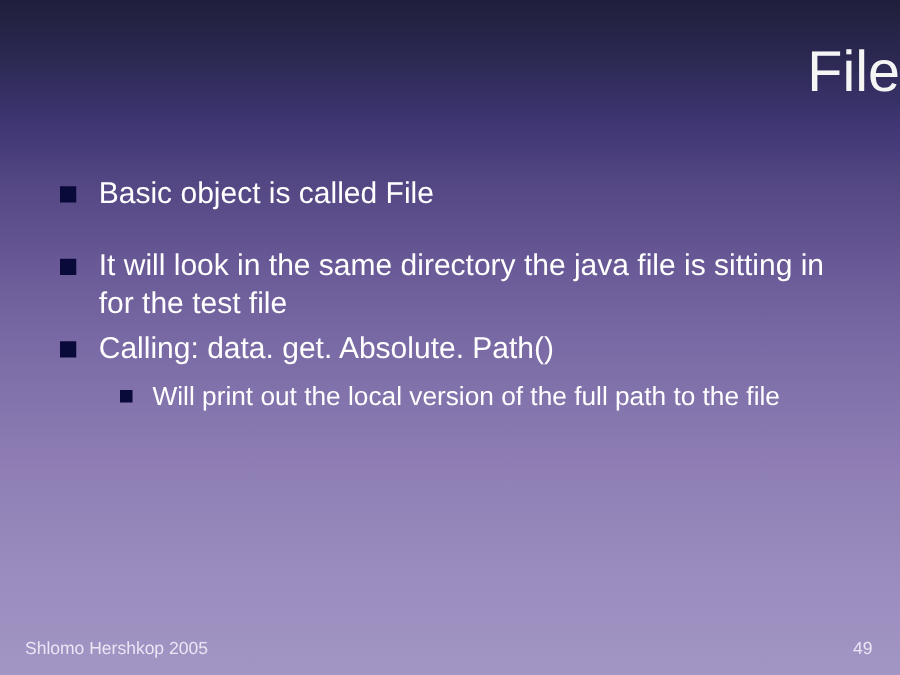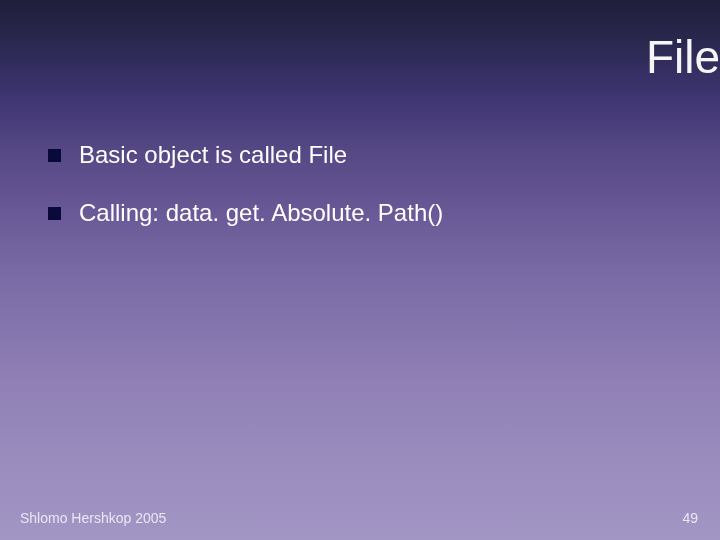--- a/index.html
+++ b/index.html
@@ -93,25 +93,35 @@
   <div class="title">File</div>
 
   <div class="body">
 
     <div class="item">
       <div class="bullet"></div>
       <div>Basic object is called File</div>
     </div>
 
 
+    <div class="item tight">
+      <div class="bullet"></div>
+      <div>It will look in the same directory the java file is sitting in for the test file</div>
+    </div>
 
     <div class="item tight">
       <div class="bullet"></div>
       <div>Calling: data. get. Absolute. Path()</div>
     </div>
 
+    <div class="subitems">
+      <div class="subitem">
+        <div class="subbullet"></div>
+        <div>Will print out the local version of the full path to the file</div>
+      </div>
+    </div>
 
   </div>
 
   <div class="footer-left">Shlomo Hershkop 2005</div>
   <div class="footer-right">49</div>
 
 </div>
 
 </body></html>

